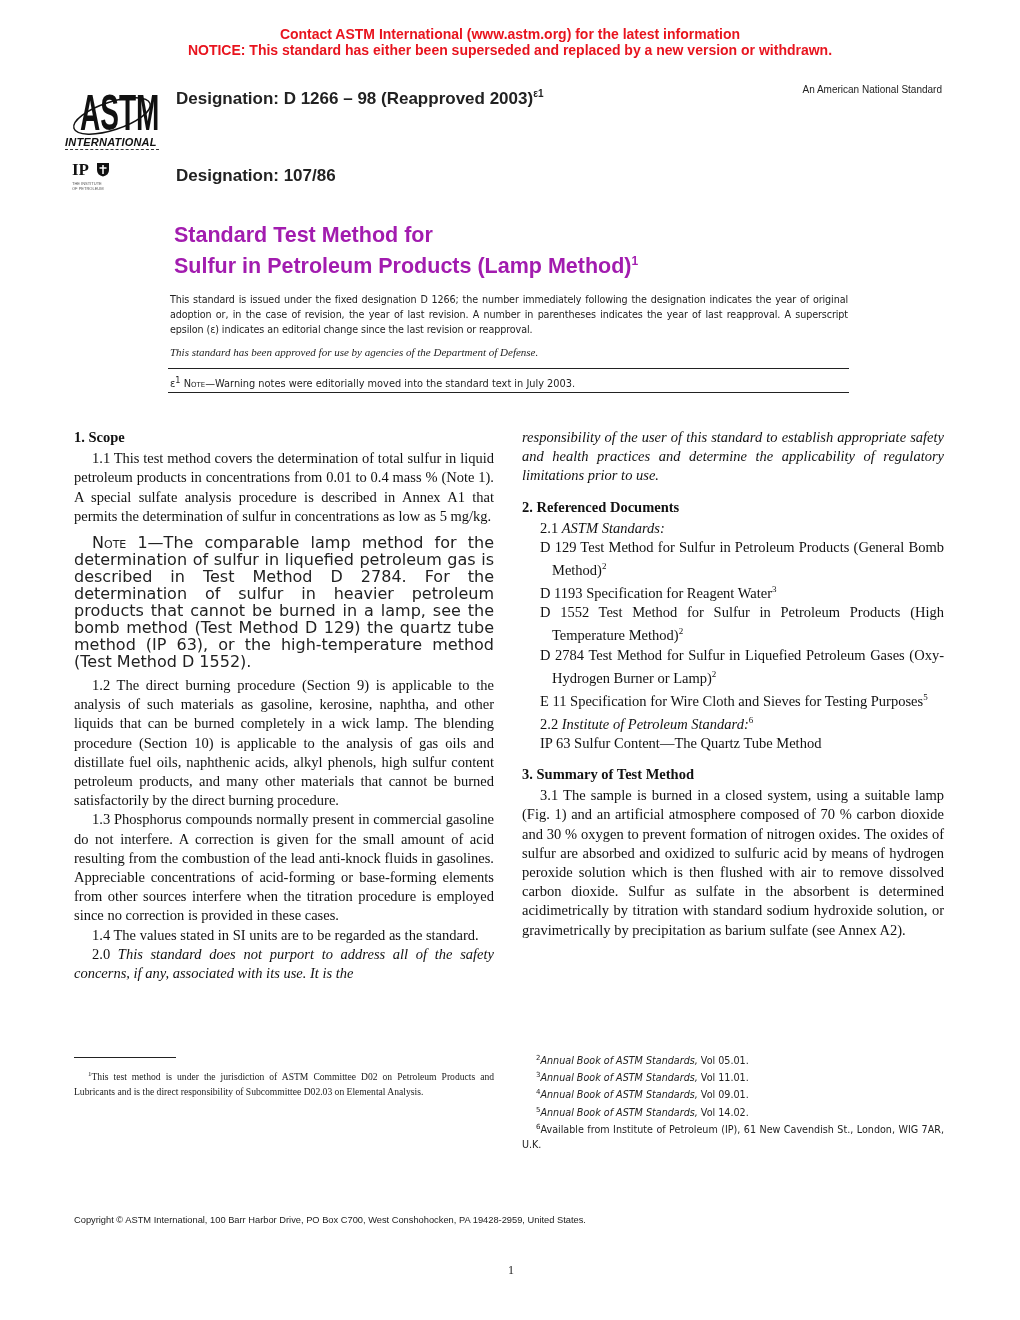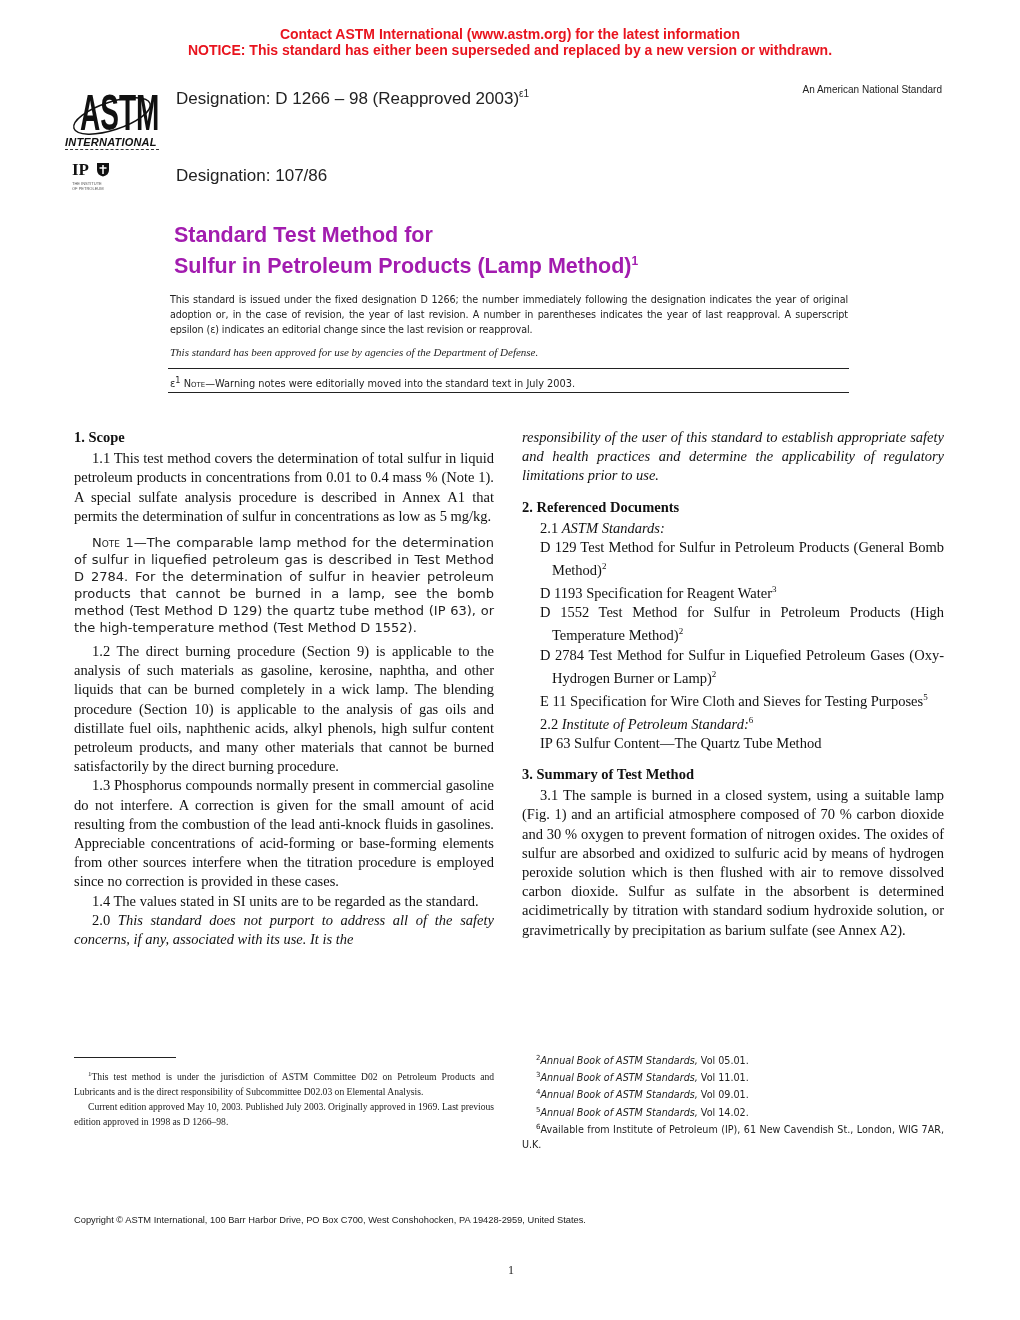--- a/index.html
+++ b/index.html
@@ -9,41 +9,41 @@
   .notice { position: absolute; left: 0; width: 1020px; top: 26px; text-align: center;
     font-family: "Liberation Sans", sans-serif; font-weight: bold; color: #e8141e; font-size: 14px; line-height: 16px; }
 
   .logo-astm { position: absolute; left: 66px; top: 80px; width: 96px; height: 70px; }
   .logo-intl { position: absolute; left: 65px; top: 136px; width: 94px; font-family: "Liberation Sans", sans-serif;
     font-weight: bold; font-style: italic; font-size: 11px; letter-spacing: 0.2px; border-bottom: 1px dashed #333; padding-bottom: 1px; }
   .logo-ip { position: absolute; left: 72px; top: 160px; font-family: "Liberation Serif", serif; font-weight: bold; font-size: 17px; }
   .logo-ip-shield { position: absolute; left: 96px; top: 162px; width: 14px; height: 15px; }
   .logo-ip-small { position: absolute; left: 72px; top: 181px; font-size: 4px; line-height: 5px; color: #555; font-family: "Liberation Sans", sans-serif; }
 
-  .designation { position: absolute; left: 176px; font-family: "Liberation Sans", sans-serif; font-weight: normal; font-size: 17px; color: #222; }
+  .designation { position: absolute; left: 176px; font-family: "Liberation Sans", sans-serif; font-weight: bold; font-size: 17px; color: #222; }
   .designation sup { font-size: 10px; }
   .ans { position: absolute; right: 78px; top: 84px; font-family: "Liberation Sans", sans-serif; font-size: 10px; color: #222; }
 
   .title { position: absolute; left: 174px; top: 222px; font-family: "Liberation Sans", sans-serif; font-weight: bold; font-size: 21.5px; line-height: 26px; color: #a21caf; }
   .title sup { font-size: 12px; }
 
   .issued { position: absolute; left: 170px; top: 292px; width: 678px; font-family: "DejaVu Sans", sans-serif; font-size: 9.6px; line-height: 15px; text-align: justify; color: #222; letter-spacing: -0.1px; }
   .dod { position: absolute; left: 170px; top: 346px; font-style: italic; font-size: 11px; color: #222; }
   .rule { position: absolute; left: 168px; width: 681px; height: 1px; background: #222; }
   .editnote { position: absolute; left: 170px; top: 375px; font-size: 11px; color: #222; font-family: "DejaVu Sans", sans-serif; font-size: 9.8px; }
   .editnote .sc { font-variant: small-caps; }
 
   .col { position: absolute; top: 428px; width: 420px; font-size: 14.5px; line-height: 19.2px; }
   .col-left { left: 74px; }
   .col-right { left: 522px; width: 422px; }
   .col p { text-align: justify; }
   .indent { text-indent: 18px; }
   .h { font-weight: bold; font-size: 14.5px; margin-bottom: 2px; }
   .h-space { margin-top: 12px; }
-  .note { font-family: "DejaVu Sans", sans-serif; font-size: 13px; line-height: 17px; text-align: justify; text-indent: 18px; margin: 8px 0 6px; color: #222; }
+  .note { font-family: "DejaVu Sans", sans-serif; font-size: 16px; line-height: 17px; text-align: justify; text-indent: 18px; margin: 8px 0 6px; color: #222; }
   .note .sc { font-variant: small-caps; }
   .it { font-style: italic; }
   .ref { padding-left: 30px; text-indent: -12px; text-align: justify; }
   .ref-head { padding-left: 18px; }
   .col sup { font-size: 9px; }
 
   .fn-rule { position: absolute; left: 74px; top: 1057px; width: 102px; height: 1px; background: #222; }
   .fn { position: absolute; font-family: "DejaVu Sans", sans-serif; font-size: 9.6px; line-height: 15px; color: #222; text-align: justify; }
   .fn-left { left: 74px; top: 1067px; width: 420px; font-family: Liberation Serif, serif; }
   .fn-right { left: 522px; top: 1051px; width: 422px; }
@@ -117,21 +117,20 @@
   <div class="ref"><span>E 11 Specification for Wire Cloth and Sieves for Testing Purposes</span><sup>5</sup></div>
   <div class="ref-head"><span>2.2  </span><span class="it">Institute of Petroleum Standard:</span><sup>6</sup></div>
   <div class="ref">IP 63  Sulfur Content—The Quartz Tube Method</div>
   <div class="h h-space">3.  Summary of Test Method</div>
   <p class="indent">3.1 The sample is burned in a closed system, using a suitable lamp (Fig. 1) and an artificial atmosphere composed of 70 % carbon dioxide and 30 % oxygen to prevent formation of nitrogen oxides. The oxides of sulfur are absorbed and oxidized to sulfuric acid by means of hydrogen peroxide solution which is then flushed with air to remove dissolved carbon dioxide. Sulfur as sulfate in the absorbent is determined acidimetrically by titration with standard sodium hydroxide solution, or gravimetrically by precipitation as barium sulfate (see Annex A2).</p>
 </div>
 
 <div class="fn-rule"></div>
 <div class="fn fn-left">
   <p><sup>1</sup><span>This test method is under the jurisdiction of ASTM Committee D02 on Petroleum Products and Lubricants and is the direct responsibility of Subcommittee D02.03 on Elemental Analysis.</span></p>
-  <p>Current edition approved May 10, 2003. Published July 2003. Originally approved in 1969. Last previous edition approved in 1998 as D 1266–98.</p>
 </div>
 <div class="fn fn-right">
   <p><sup>2</sup><span class="it">Annual Book of ASTM Standards,</span><span> Vol 05.01.</span></p>
   <p><sup>3</sup><span class="it">Annual Book of ASTM Standards,</span><span> Vol 11.01.</span></p>
   <p><sup>4</sup><span class="it">Annual Book of ASTM Standards,</span><span> Vol 09.01.</span></p>
   <p><sup>5</sup><span class="it">Annual Book of ASTM Standards,</span><span> Vol 14.02.</span></p>
   <p><sup>6</sup><span>Available from Institute of Petroleum (IP), 61 New Cavendish St., London, WIG 7AR, U.K.</span></p>
 </div>
 
 <div class="copyright">Copyright © ASTM International, 100 Barr Harbor Drive, PO Box C700, West Conshohocken, PA 19428-2959, United States.</div>

